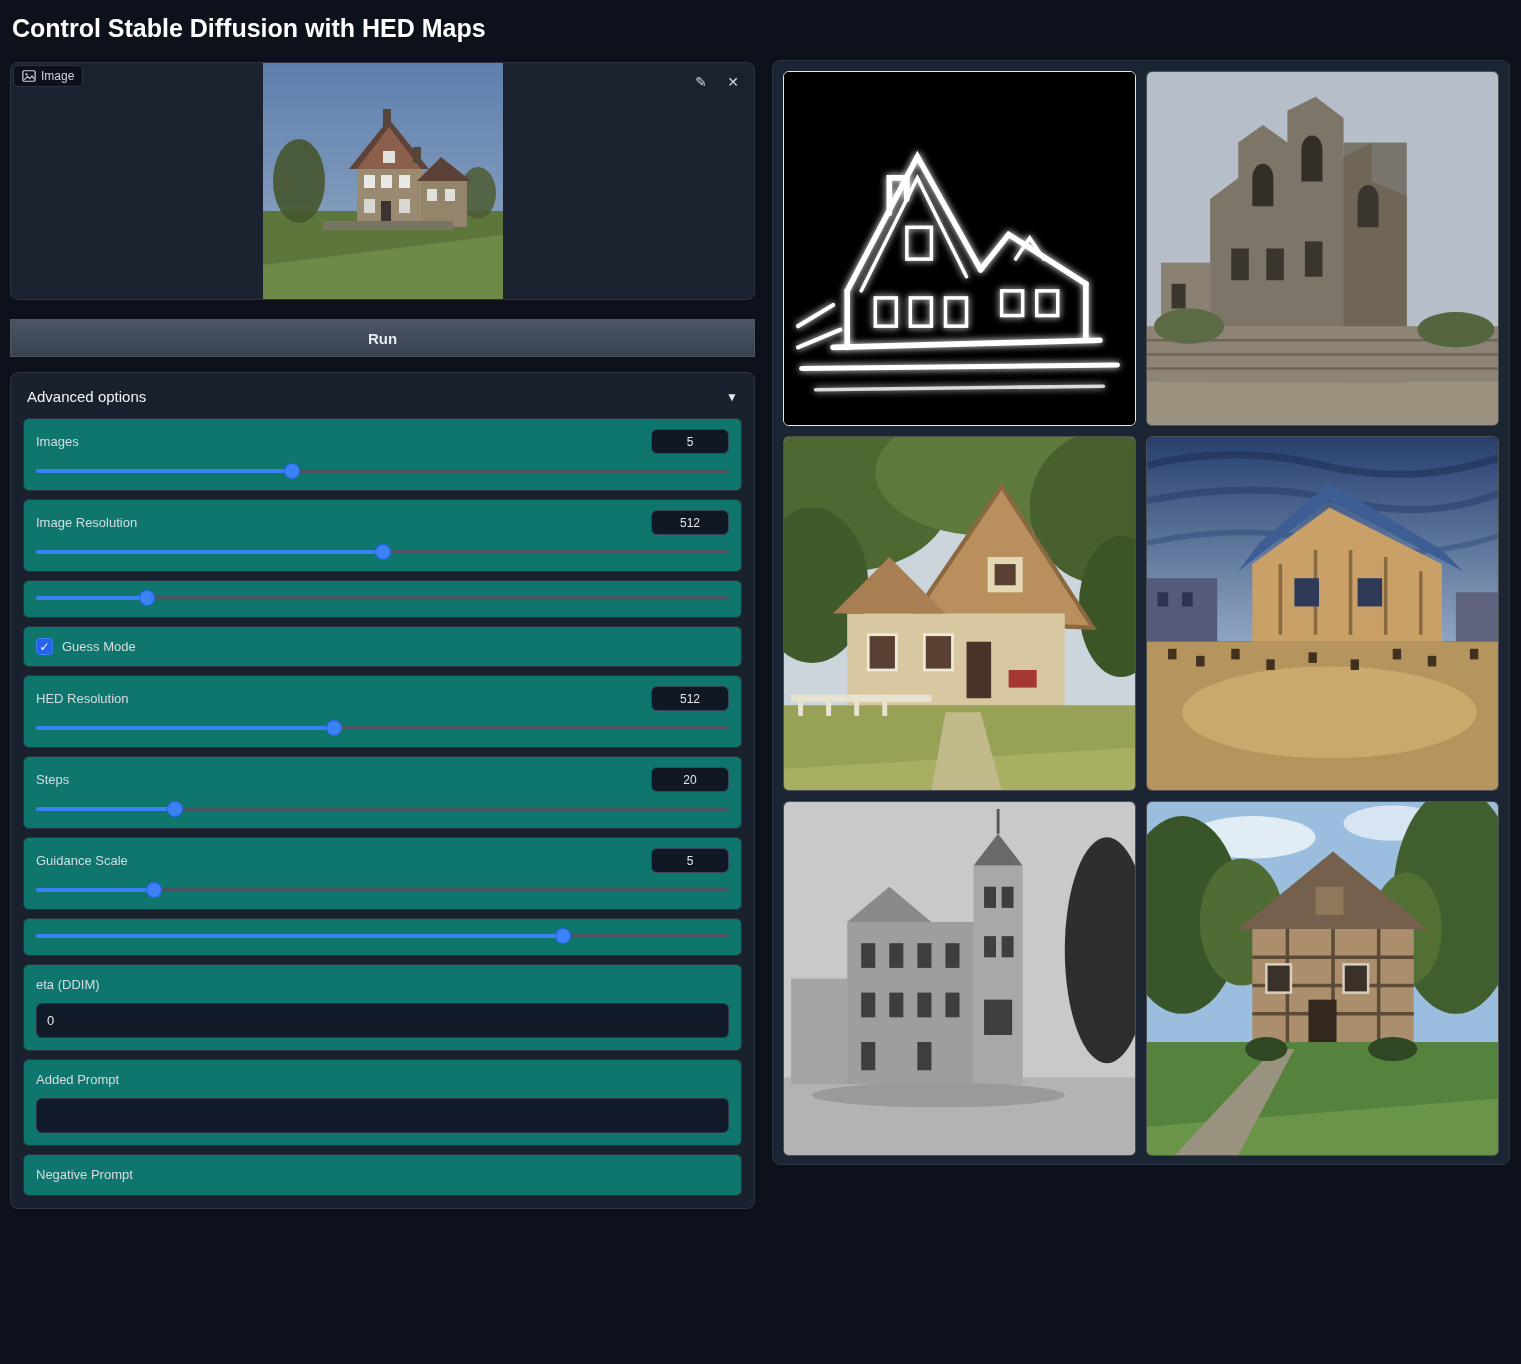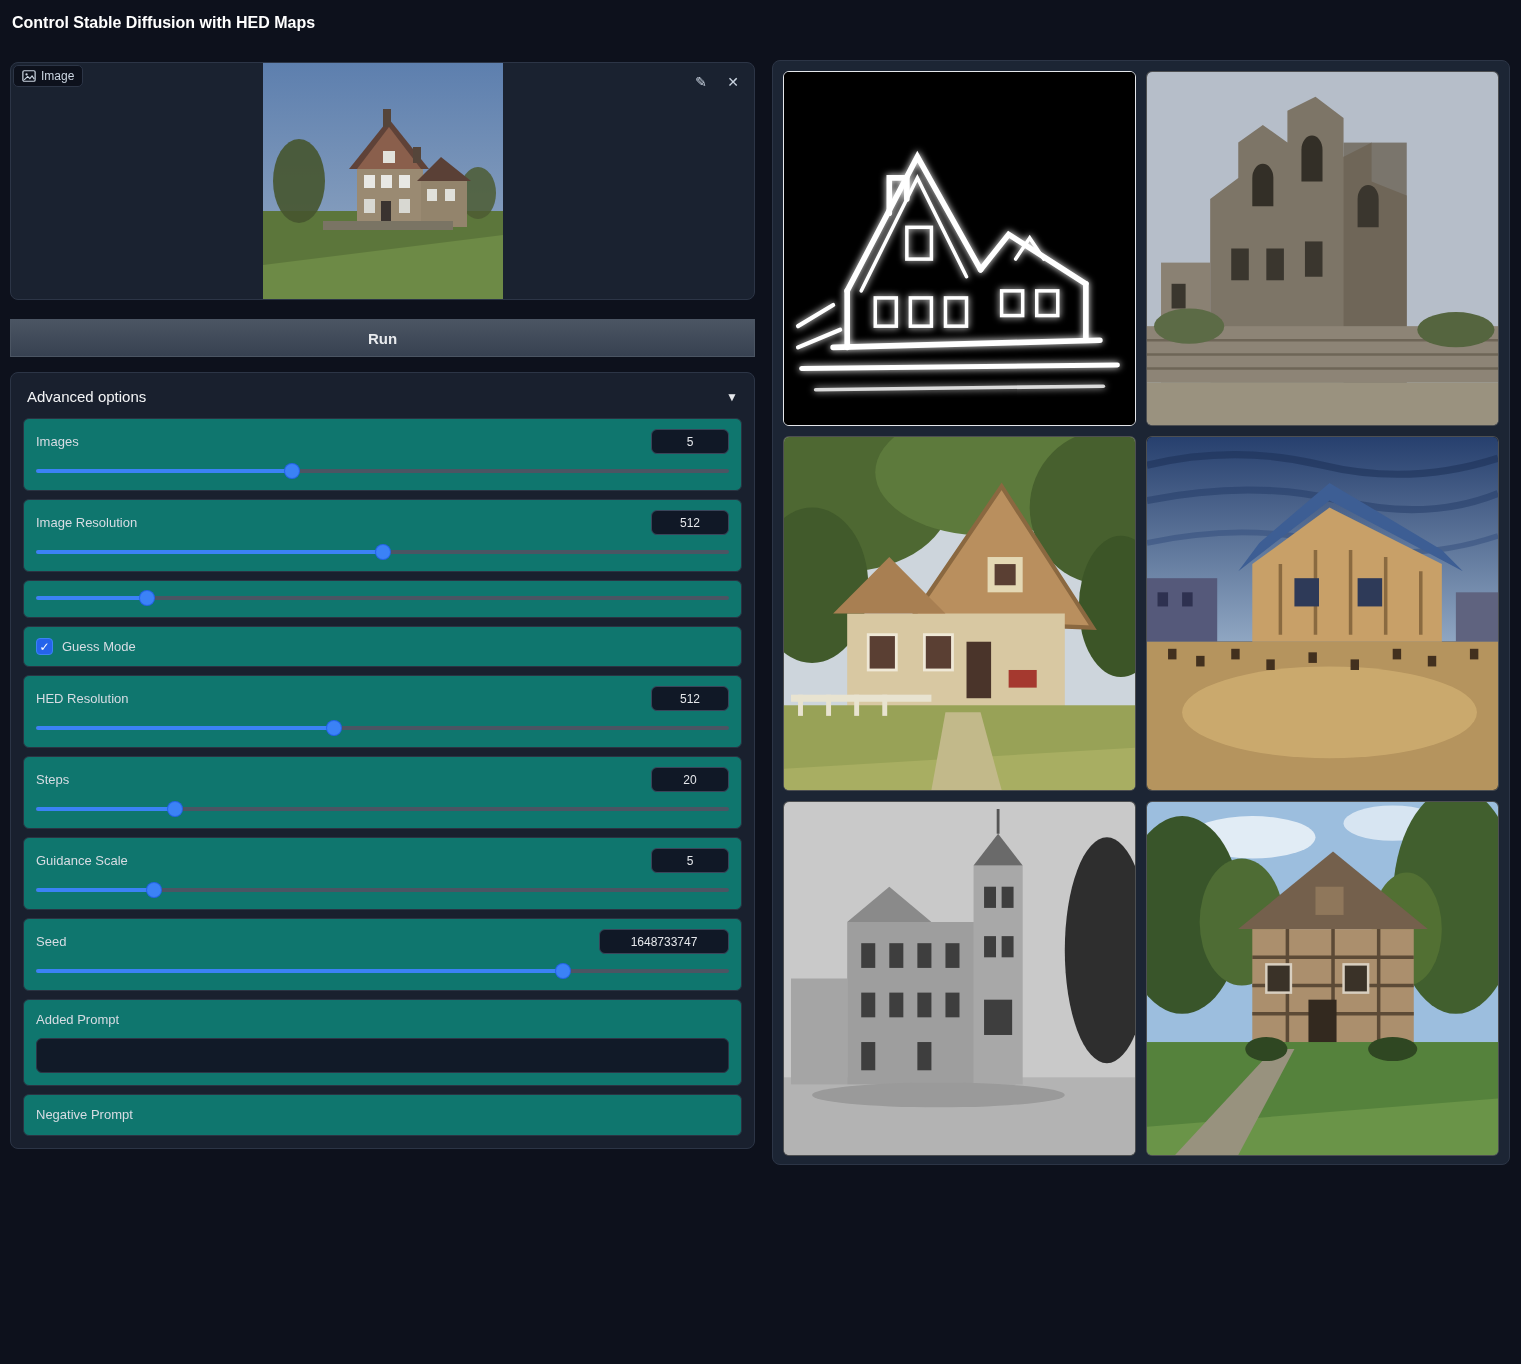--- a/index.html
+++ b/index.html
@@ -6,21 +6,21 @@
   html,body { width:1521px; height:1364px; }
   body {
     background:#0d111c;
     font-family:"Liberation Sans","DejaVu Sans",sans-serif;
     color:#e5e7eb;
     position:relative;
     overflow:hidden;
   }
   .page-title {
     position:absolute; top:14px; left:12px;
-    font-size:16px; font-weight:700; color:#ffffff;
+    font-size:25px; font-weight:700; color:#ffffff;
   }
   
   .left-col { position:absolute; left:10px; top:62px; width:745px; }
   .block {
     background:#1c2534; border:1px solid #2c3546; border-radius:8px;
   }
   .block-image { position:relative; height:238px; overflow:hidden; background:#1a2230;text-align:center; }
   .image-tag {
     position:absolute; top:2px; left:2px; z-index:3;
     display:flex; align-items:center; gap:5px;
@@ -231,31 +231,31 @@
           <input class="opt-value" value="5" style="">
         </div>
         <div class="slider">
           <div class="track"></div>
             <div class="track-fill" style="width: 17%;"></div>
             <div class="thumb" style="left: 17%;"></div>
         </div>
       </div>
 
       <div class="opt-row">
-        <div class="opt-top">
-          <span class="opt-label">Seed</span>
-          <input class="opt-value wide" value="1648733747" style="">
-        </div>
         <div class="slider">
           <div class="track"></div>
             <div class="track-fill" style="width: 76%;"></div>
             <div class="thumb" style="left: 76%;"></div>
         </div>
       </div>
 
+      <div class="opt-row input-row">
+        <span class="opt-label">eta (DDIM)</span>
+        <input class="text-input num-input" style="margin-top: 10px;" value="0">
+      </div>
 
       <div class="opt-row input-row">
         <span class="opt-label">Added Prompt</span>
         <input class="text-input" style="margin-top: 10px;" value="">
       </div>
 
       <div class="opt-row input-row">
         <span class="opt-label">Negative Prompt</span>
         
       </div>

